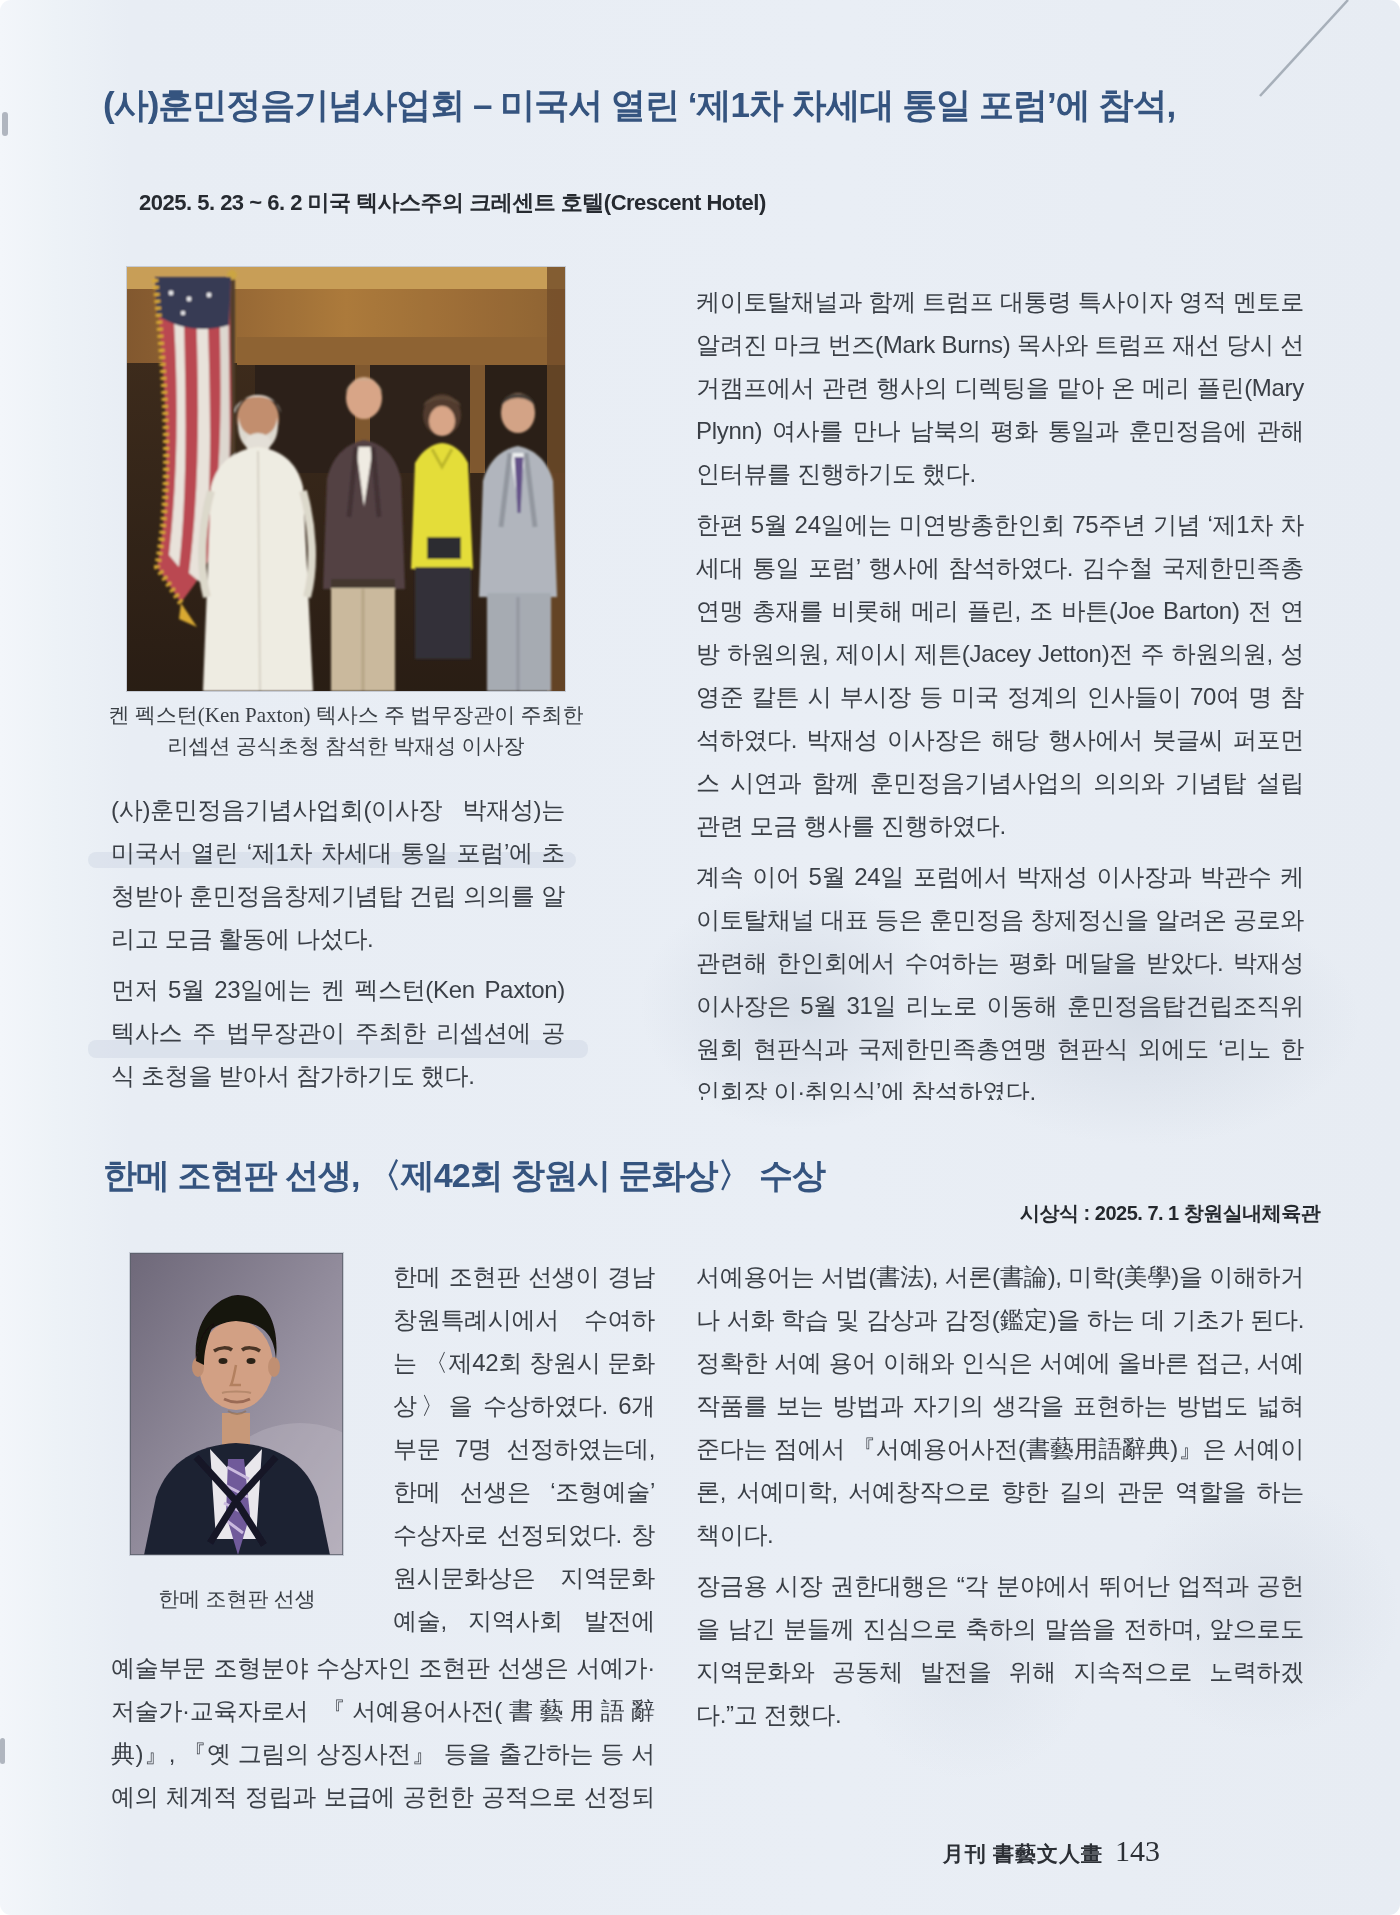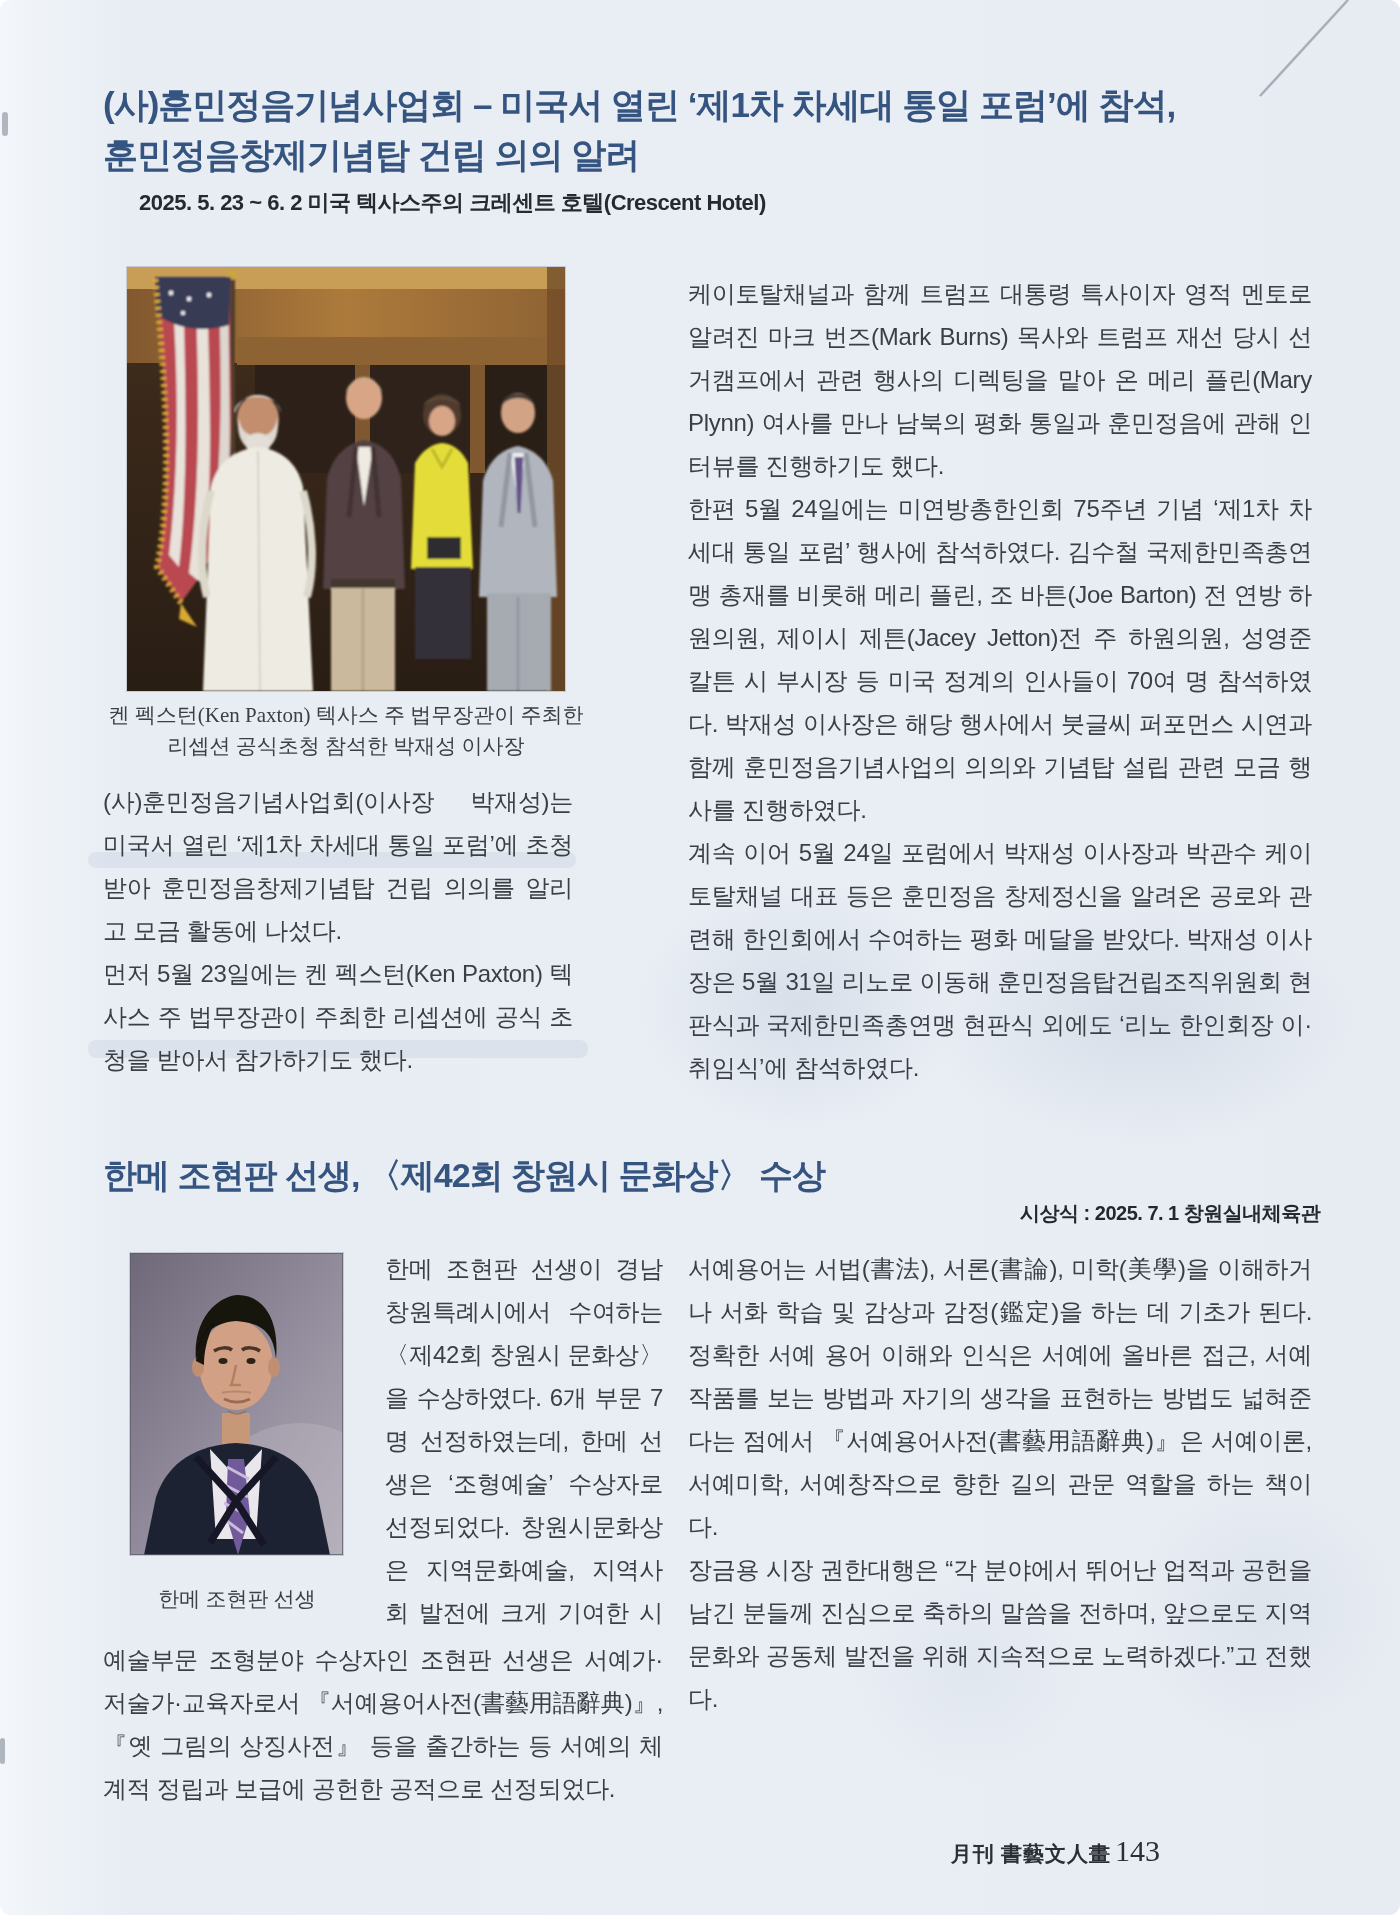--- a/index.html
+++ b/index.html
@@ -14,31 +14,31 @@
     font-weight:700; font-size:35px; line-height:50px; letter-spacing:-1px;
     color:#35547f; white-space:nowrap;
   }
   .dateline{
     font-weight:700; font-size:22px; letter-spacing:-0.5px; color:#262a30; white-space:nowrap;
   }
   .body-text{
     font-size:24px; line-height:43px; color:#3a3f46; letter-spacing:-0.3px;
     text-align:justify; word-break:break-all; overflow:hidden;
   }
-  .body-text p{margin:0;}
+  .body-text p{margin:8px;}
   .caption{
     font-family:"Liberation Serif",serif; font-size:21px; line-height:31px;
     color:#3a3f45; text-align:center;
   }
   .subtitle2{
     font-weight:700; font-size:20px; letter-spacing:-0.5px; color:#24282d;
     text-align:right; white-space:nowrap;
   }
   .footer{
-    display:flex; align-items:baseline; justify-content:flex-end; gap:4px;
+    display:flex; align-items:baseline; justify-content:flex-end; gap:12px;
     font-family:"Liberation Serif",serif; color:#2b2f35;
   }
   .footer .mag{font-size:21px; font-weight:600; letter-spacing:1px;}
   .footer .num{font-size:30px;}
   .photo-frame{box-shadow:0 0 0 1px rgba(90,100,115,.25);}
   .ghost{position:absolute; border-radius:50%;
     background:radial-gradient(closest-side, rgba(148,162,182,.20), rgba(148,162,182,0));}
   .band{position:absolute; background:rgba(186,199,214,.28); border-radius:8px;}
   .edge-mark{position:absolute; background:rgba(95,105,120,.45); border-radius:3px;}
 </style>
@@ -56,21 +56,20 @@
   <div class="band" style="left:88px;top:1040px;width:500px;height:18px;"></div>
   <div class="ghost" style="left:640px;top:880px;width:320px;height:250px;"></div>
   <div class="ghost" style="left:930px;top:895px;width:430px;height:250px;"></div>
   <div class="ghost" style="left:1130px;top:1480px;width:270px;height:260px;opacity:.6;"></div>
   <div class="ghost" style="left:850px;top:1560px;width:240px;height:220px;opacity:.45;"></div>
 
   <div>
 
     <div class="abs title" style="left:103px;top:80px;width:1250px;">
       <div>(사)훈민정음기념사업회 – 미국서 열린 ‘제1차 차세대 통일 포럼’에 참석,</div>
-      <div>훈민정음창제기념탑 건립 의의 알려</div>
     </div>
 
     <div class="abs dateline" style="left:103px;top:188px;margin-left:36px;">2025. 5. 23 ~ 6. 2  미국 텍사스주의 크레센트 호텔(Crescent Hotel)</div>
 
     <div class="abs photo-frame" style="left:127px;top:267px;width:438px;height:424px;">
       <svg width="438" height="424" viewBox="0 0 438 424">
         <defs>
           <linearGradient id="wood" x1="0" y1="0" x2="1" y2="0">
             <stop offset="0" stop-color="#7d5128"></stop>
               <stop offset=".5" stop-color="#a97434"></stop>

